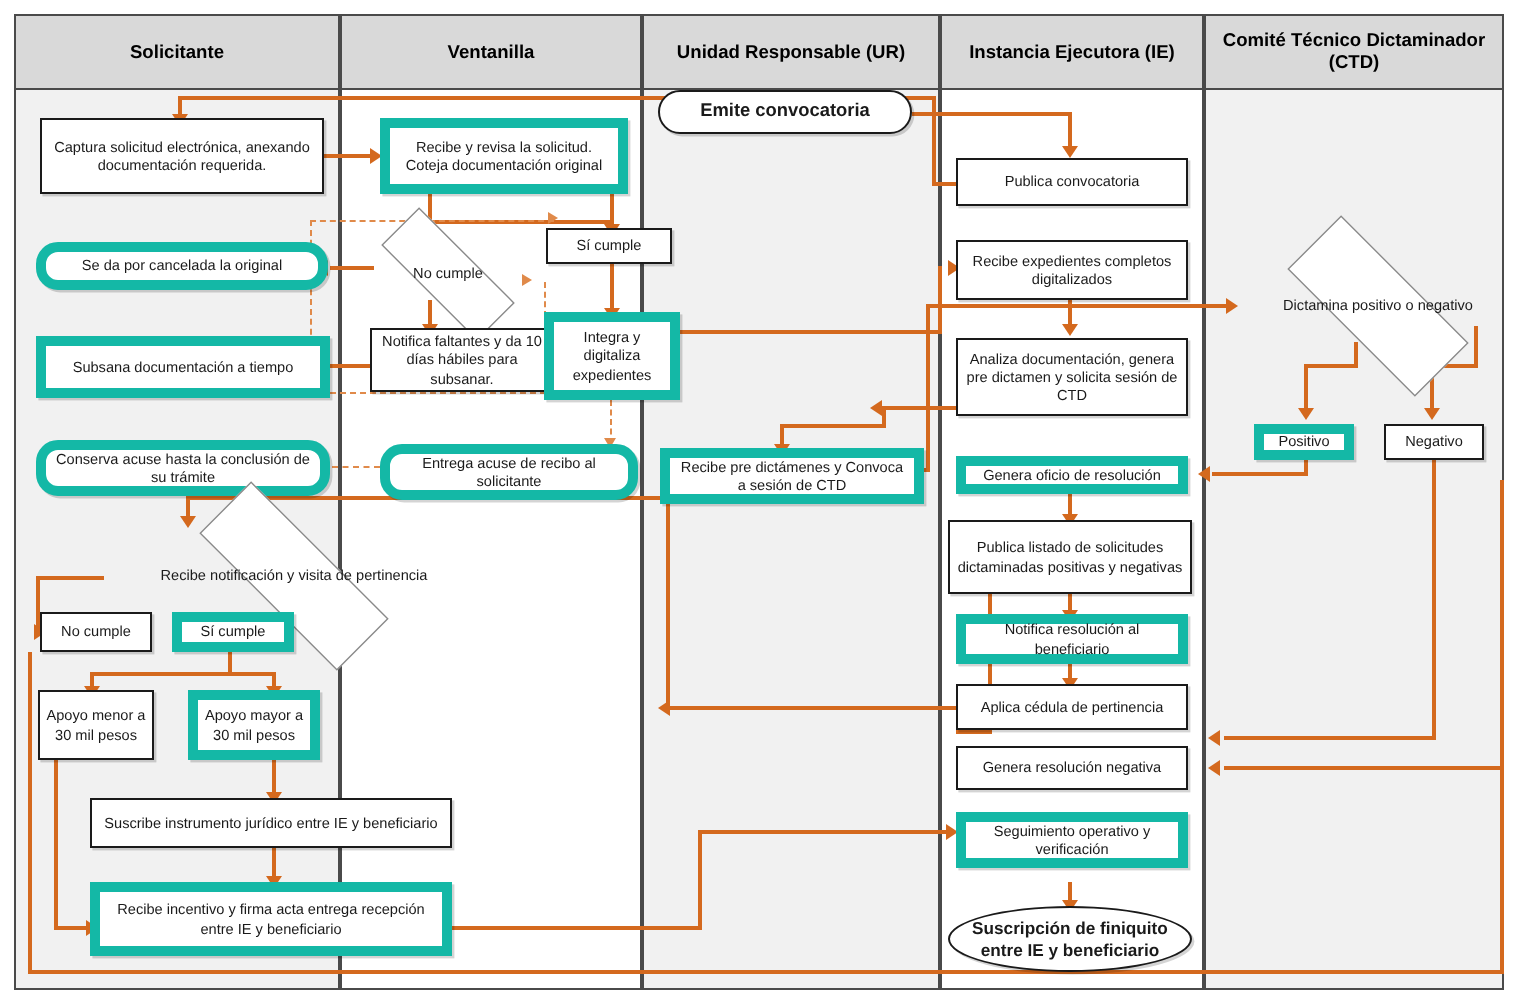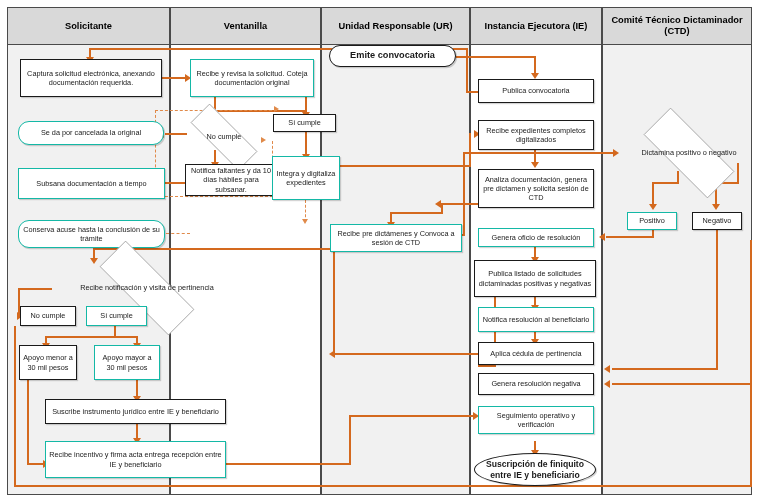--- a/index.html
+++ b/index.html
@@ -19,21 +19,21 @@
     border-left:1px solid #4a4a4a;border-right:1px solid #4a4a4a;border-bottom:1px solid #4a4a4a;
     box-sizing:border-box;
   }
   .lane-body.shade{background:#f1f1f1;}
   .lane-body.plain{background:#ffffff;}
 
   
   .node{
     position:absolute;box-sizing:border-box;
     display:flex;align-items:center;justify-content:center;text-align:center;
-    background:#ffffff;border:1px solid #14b8a6;
+    background:#ffffff;border:5px solid #14b8a6;
     font-size:7.3px;color:#1a1a1a;line-height:1.28;padding:1px 3px;
     box-shadow:1.2px 1.2px 0 rgba(0,0,0,.17);
   }
   .node.dark{border:1px solid #1a1a1a;}
   .node.rounded{border-radius:11px;}
   .node.pill{border-radius:50%/50%;}
   .node.bold{font-weight:bold;font-size:9.2px;}
   .node.bold2{font-weight:bold;font-size:8.6px;}
 
   
@@ -283,20 +283,23 @@
 
   <div class="node dark" style="left:273px;top:114px;width:63px;height:18px;">
     <span>Sí cumple</span>
   </div>
   <div class="node dark" style="left:185px;top:164px;width:92px;height:32px;">
     <span>Notifica faltantes y da 10 días hábiles para subsanar.</span>
   </div>
   <div class="node" style="left:272px;top:156px;width:68px;height:44px;">
     <span>Integra y digitaliza expedientes</span>
   </div>
+  <div class="node rounded" style="left:190px;top:222px;width:129px;height:28px;">
+    <span>Entrega acuse de recibo al solicitante</span>
+  </div>
 
   <div class="node rounded dark bold" style="left:329px;top:45px;width:127px;height:22px;">
     <span>Emite convocatoria</span>
   </div>
   <div class="node" style="left:330px;top:224px;width:132px;height:28px;">
     <span>Recibe pre dictámenes y Convoca a sesión de CTD</span>
   </div>
 
   <div class="node dark" style="left:478px;top:79px;width:116px;height:24px;">
     <span>Publica convocatoria</span>

